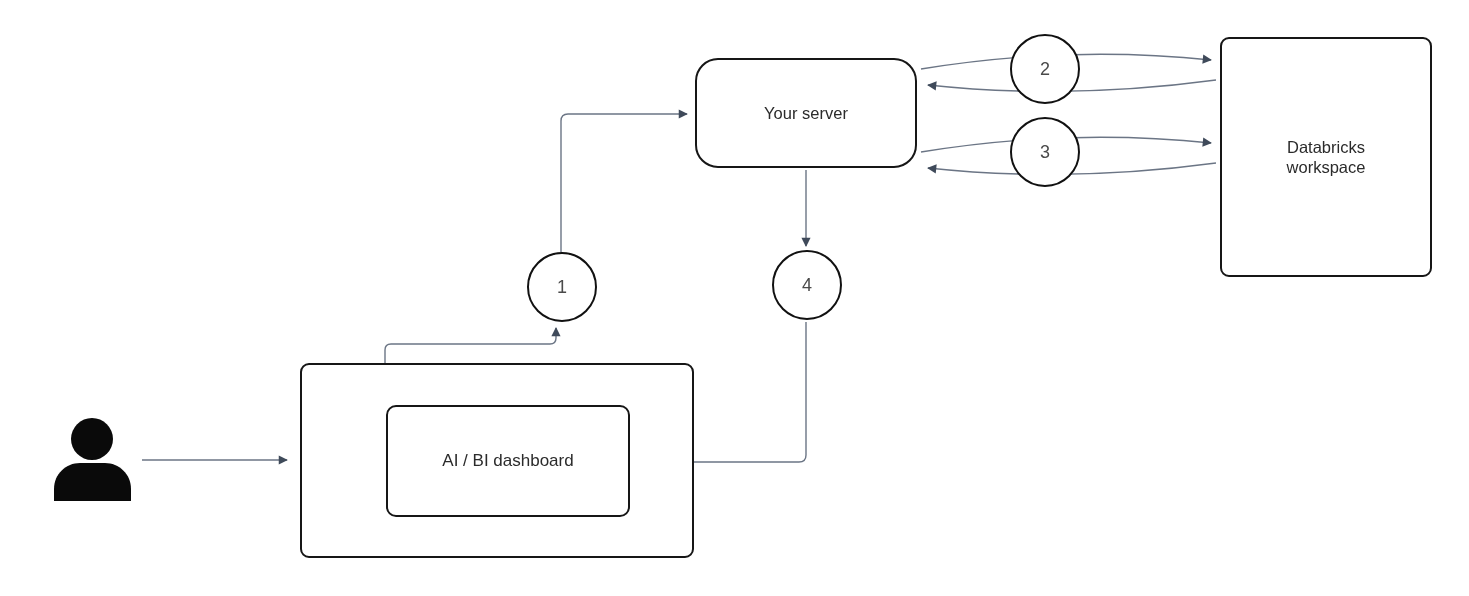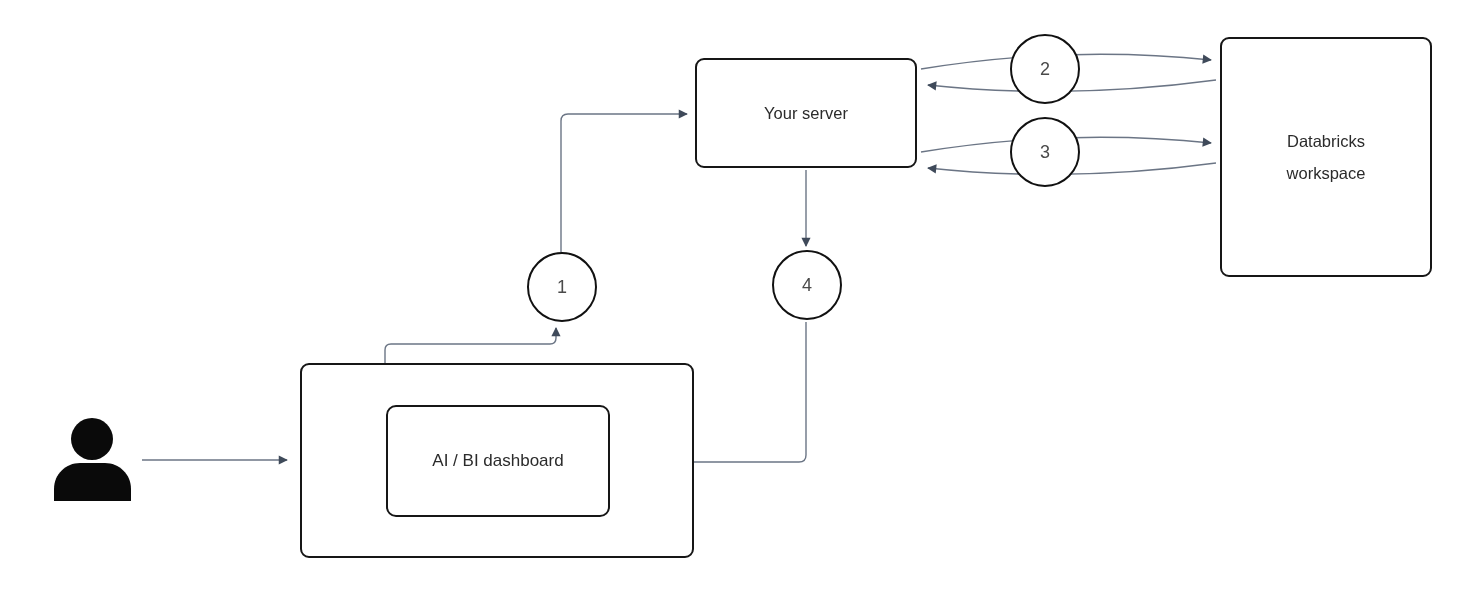--- a/index.html
+++ b/index.html
@@ -32,28 +32,28 @@
     border: 2px solid #161616;
     border-radius: 9px;
     display: flex;
     align-items: center;
     justify-content: center;
     text-align: center;
     color: #2b2b2b;
     font-size: 16.5px;
     box-sizing: border-box;
   }
-  .node-server      { left: 695px;  top: 58px;  width: 222px; height: 110px; }
+  .node-server      { left: 695px;  top: 58px;  width: 222px; height: 110px; border-radius: 23px; }
   .node-workspace   { left: 1220px; top: 37px;  width: 212px; height: 240px; }
   .node-app-page    { left: 300px;  top: 363px; width: 394px; height: 195px; }
-  .node-dashboard   { left: 386px;  top: 405px; width: 224px; height: 112px; border-radius: 10px; font-size: 17px; }
+  .node-dashboard   { left: 386px;  top: 405px; width: 244px; height: 112px; border-radius: 10px; font-size: 17px; }
   .node-workspace .wrap-label {
     display: inline-block;
     max-width: 120px;
-    line-height: 32px;
+    line-height: 20px;
   }
   .app-page-label {
     position: absolute;
     left: 316px;
     top: 371px;
     font-size: 17.5px;
     color: #2b2b2b;
   }
   .step-circle {
     position: absolute;

